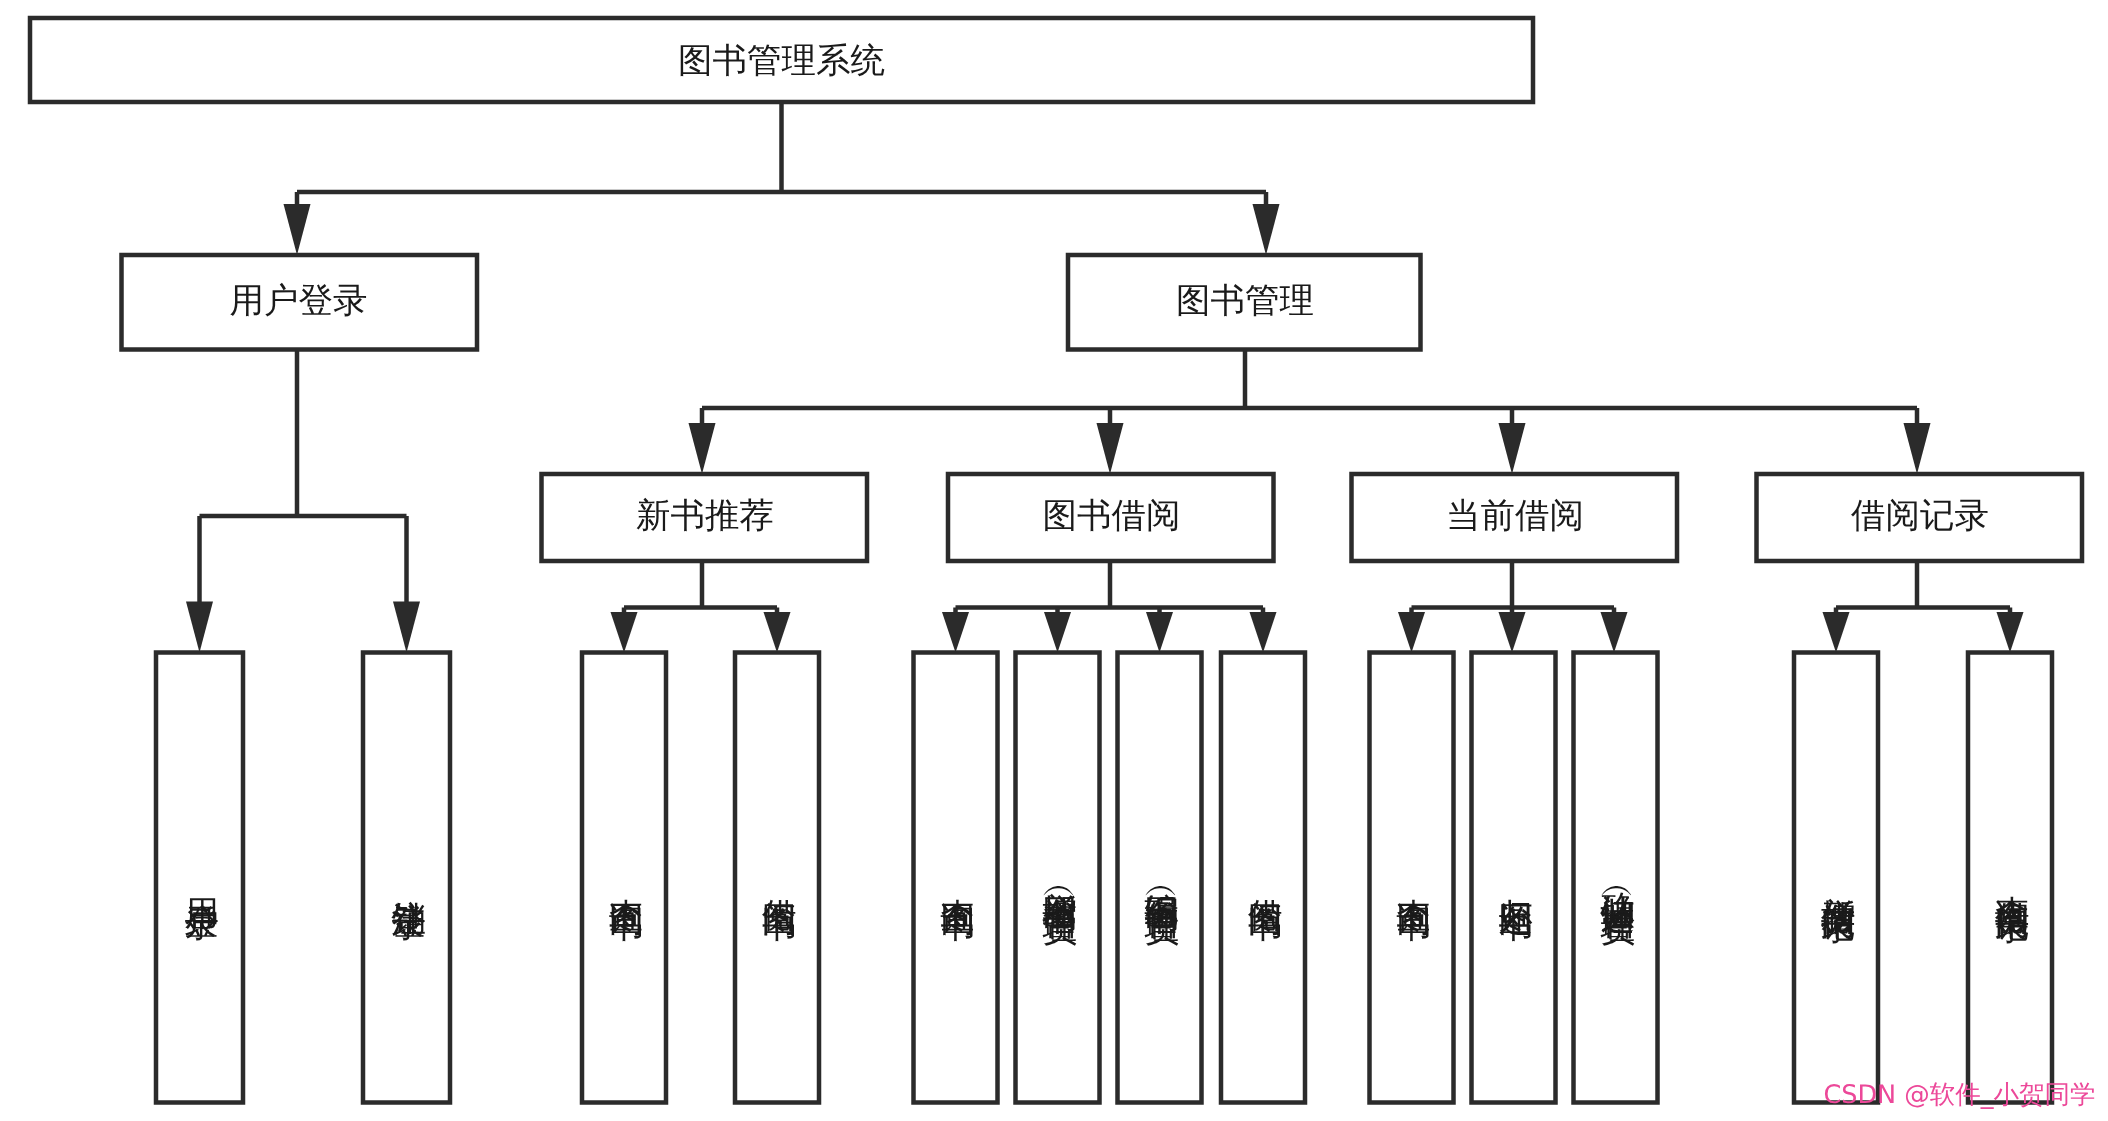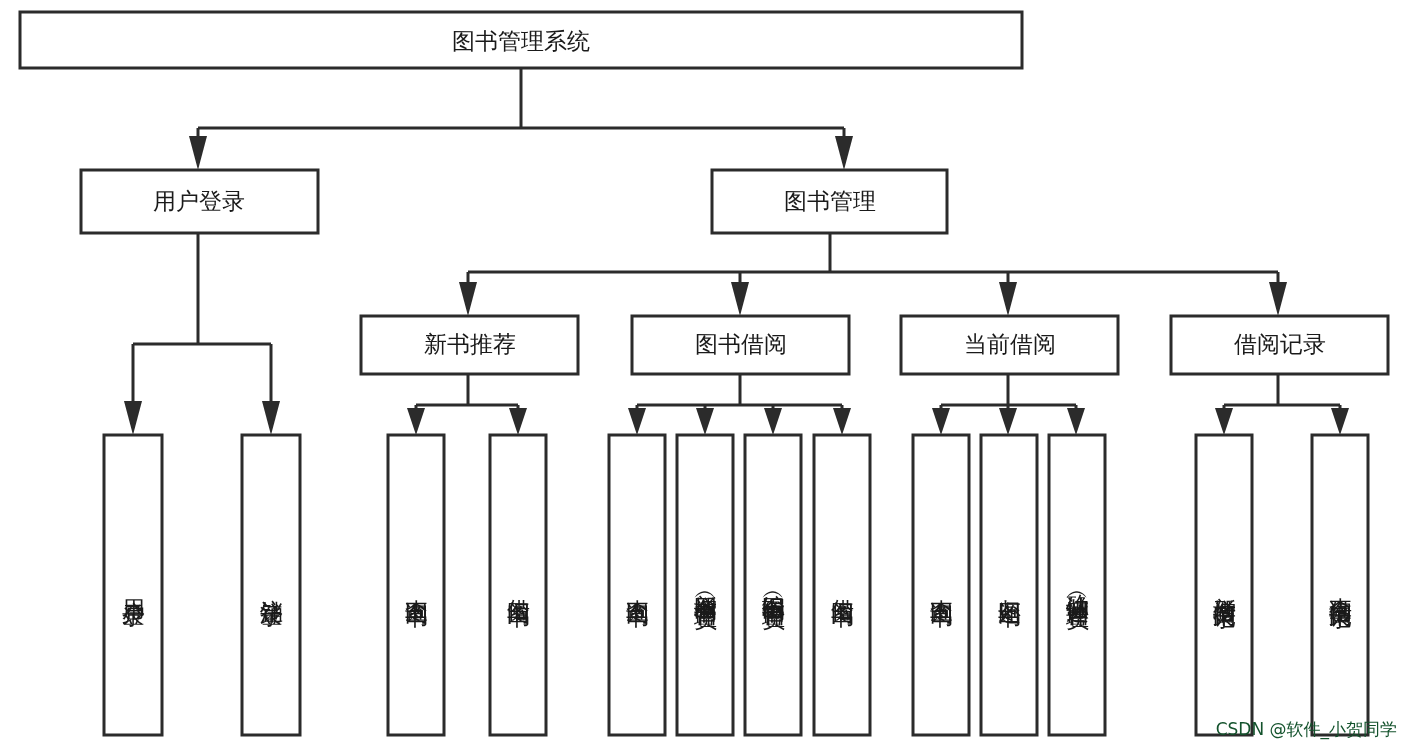--- a/index.html
+++ b/index.html
@@ -57,21 +57,21 @@
     text-orientation: upright;
     text-anchor: middle;
     letter-spacing: 2px;
   }
   .watermark {
     position: absolute;
     right: 8px;
     bottom: 6px;
     font-family: "DejaVu Sans", "Liberation Sans", sans-serif;
     font-size: 17px;
-    color: #14532d;
+    color: #ec4899;
     white-space: nowrap;
     user-select: none;
     pointer-events: none;
   }
 </style>
 </head>
 <body>
 
 <div id="diagram-root">
 

